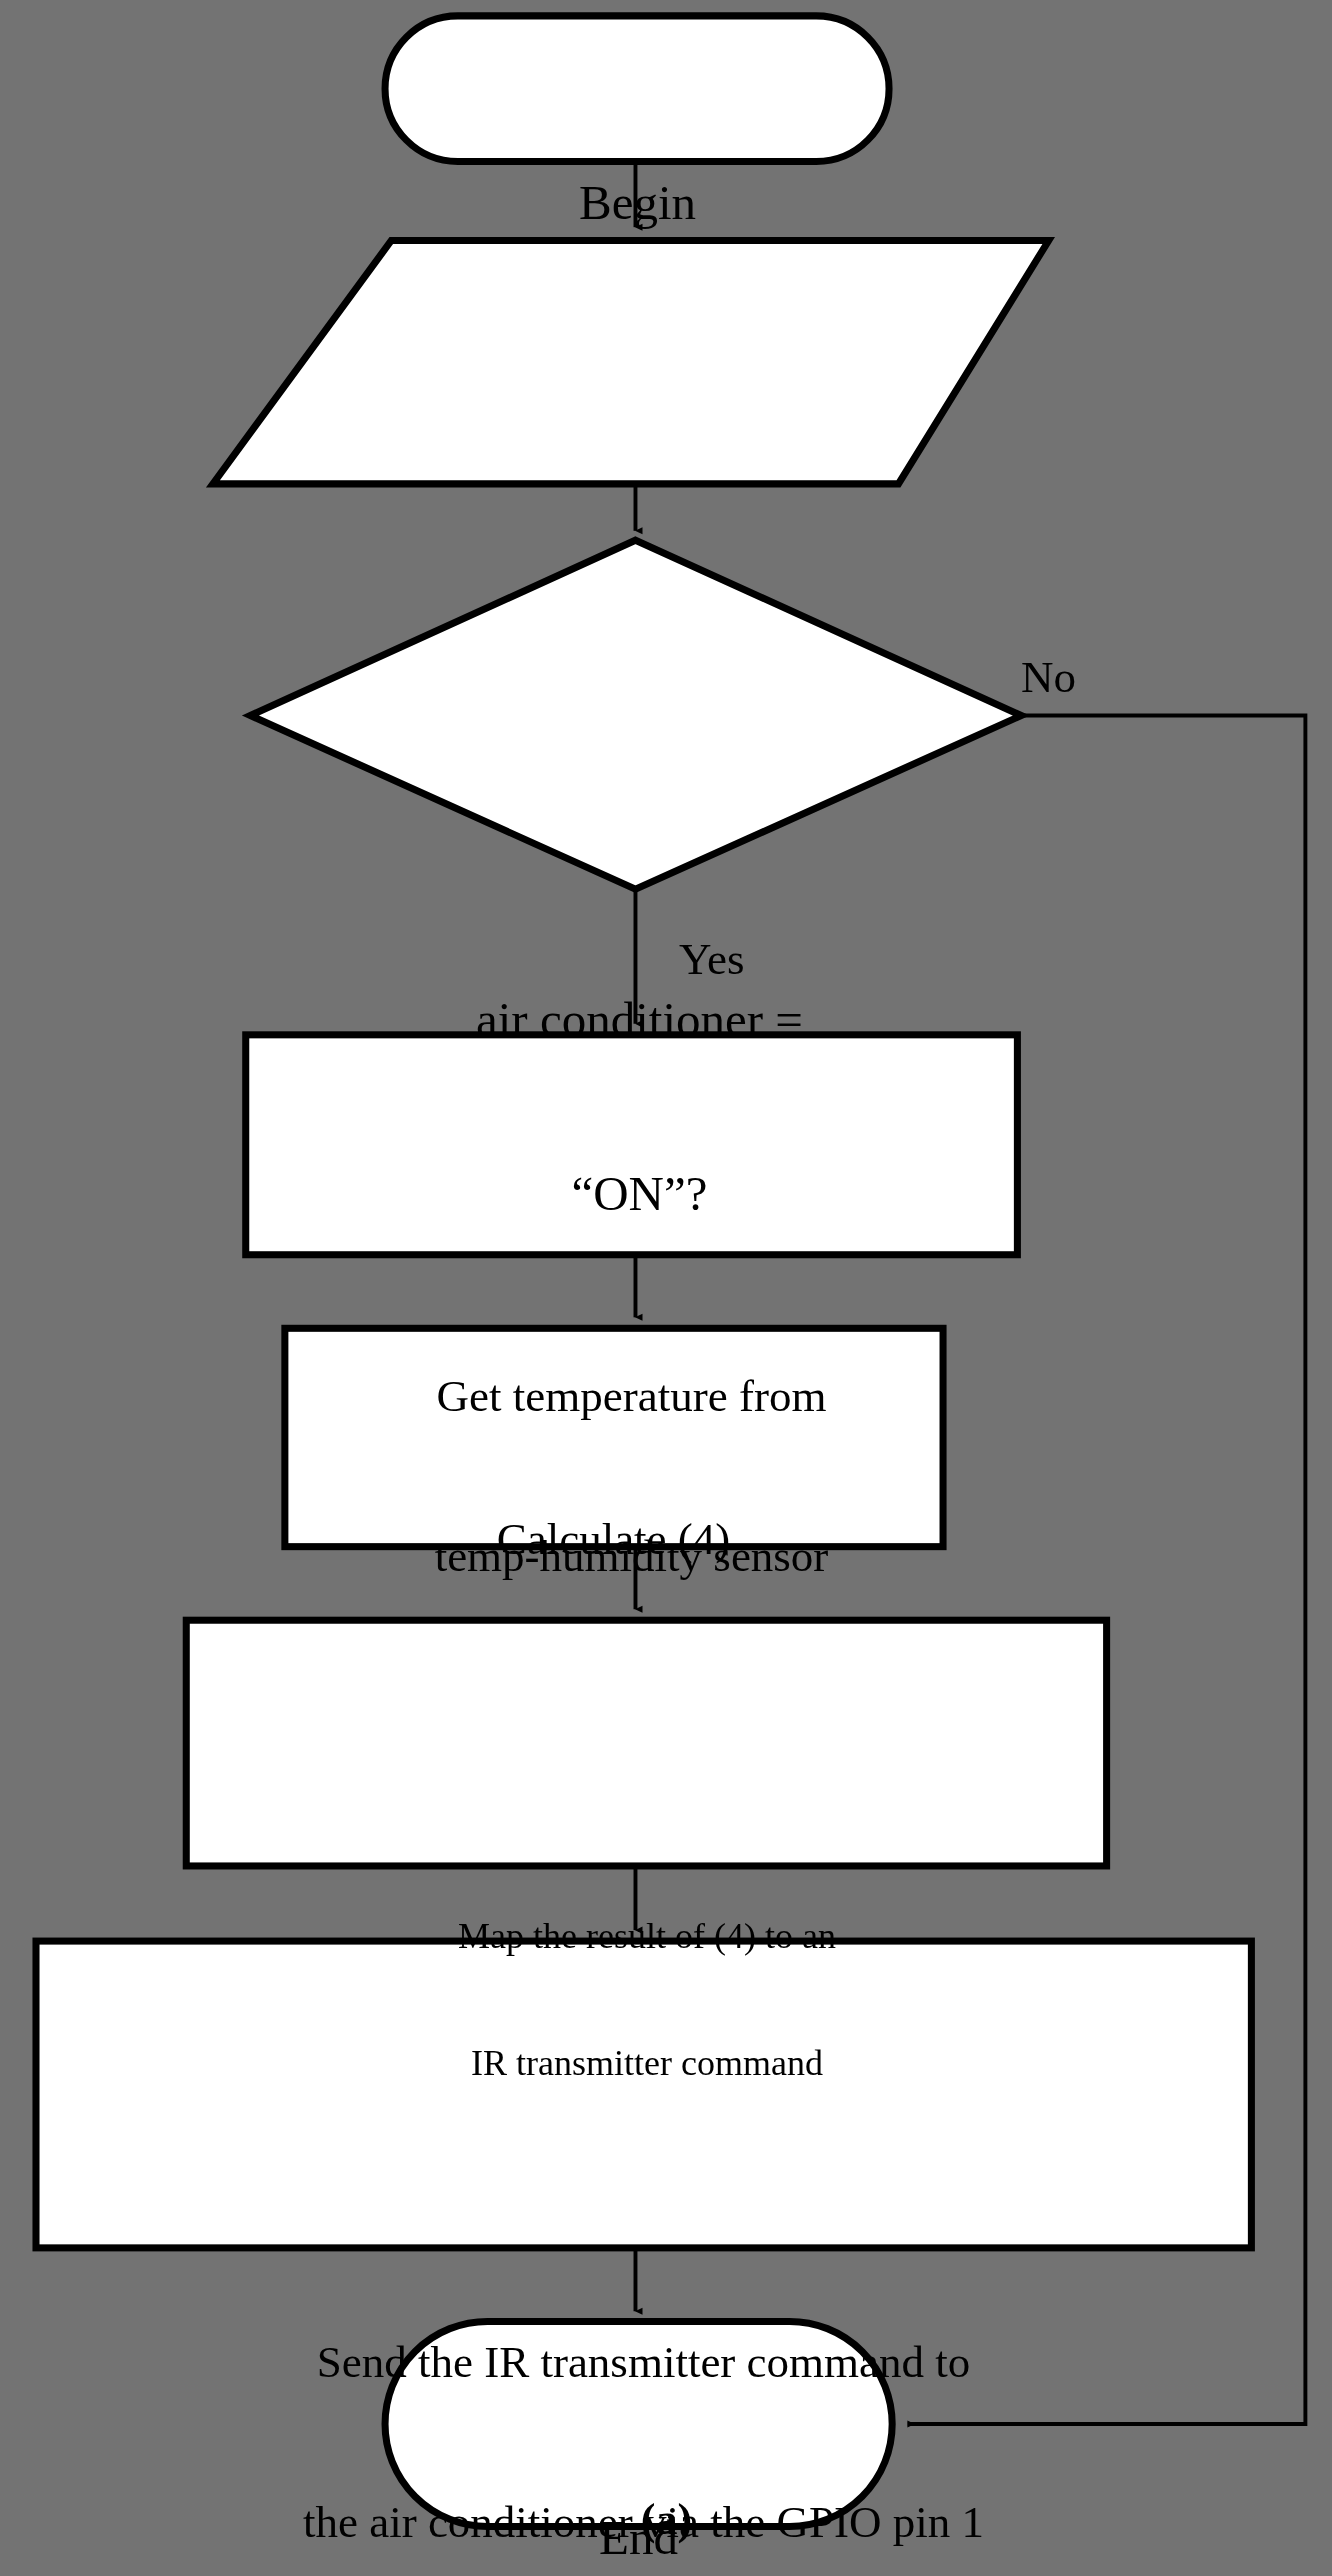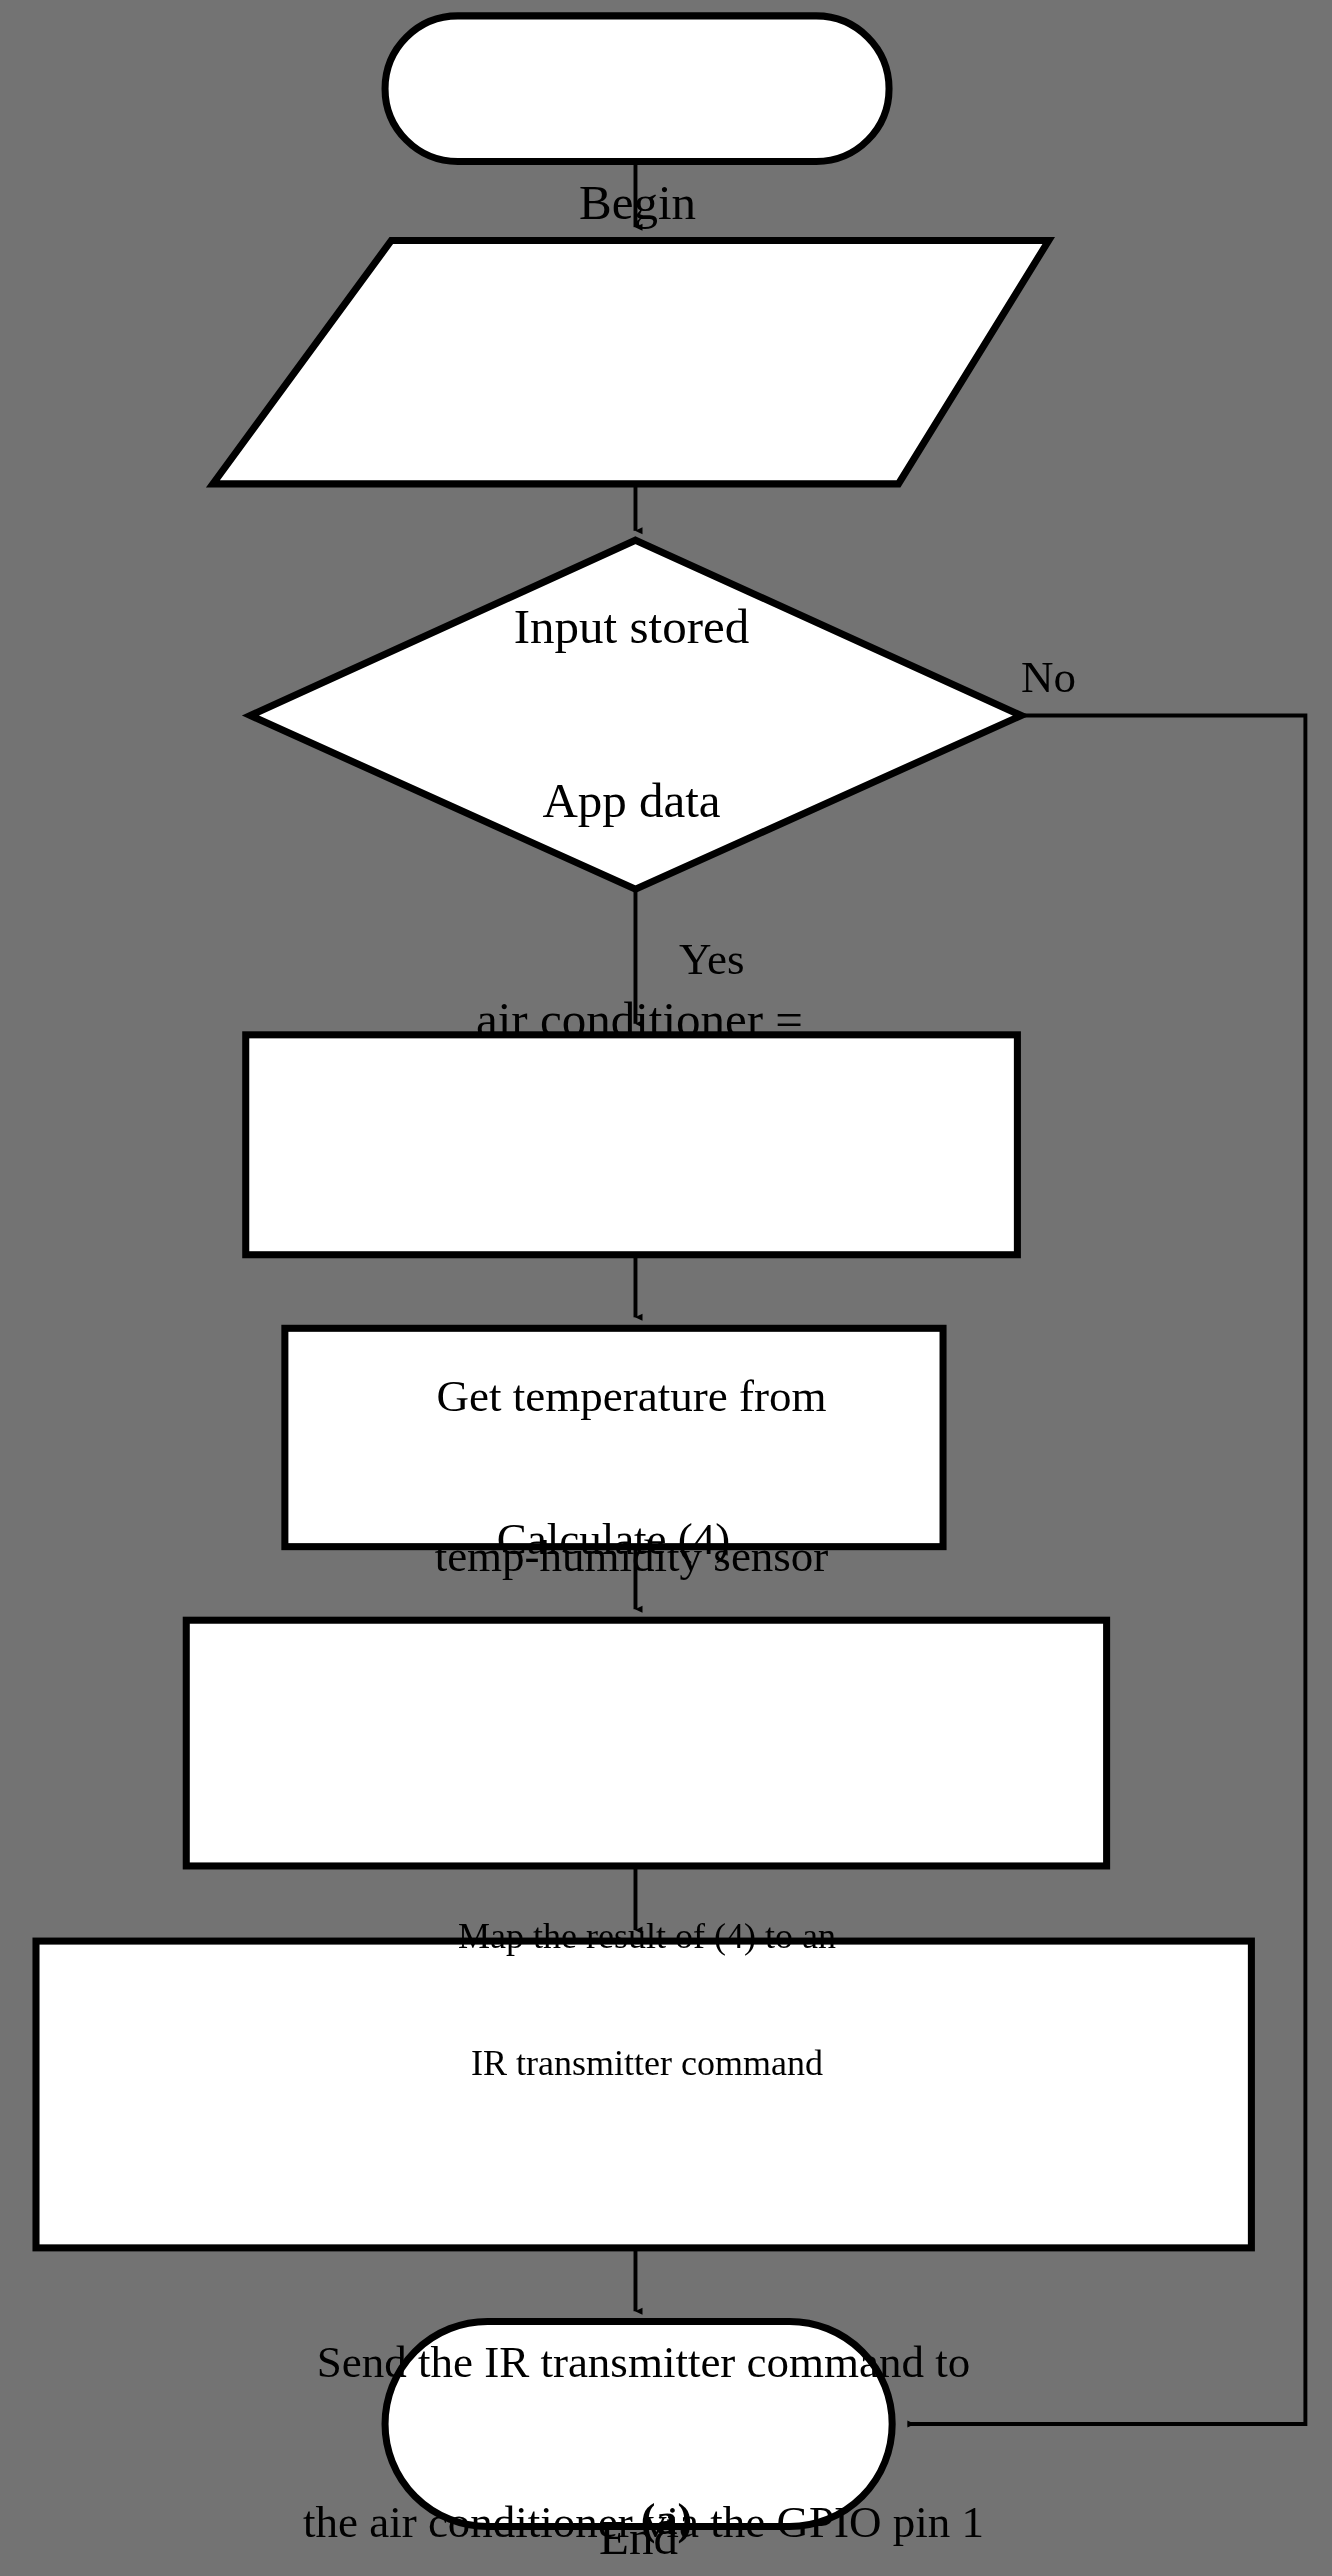--- a/index.html
+++ b/index.html
@@ -117,30 +117,25 @@
 
     <line x1="812" y1="2872" x2="812" y2="2953" stroke="#000000" stroke-width="5" marker-end="url(#arrowDown)"></line>
 
     <rect x="492" y="2966" width="648" height="262" rx="131" ry="131" fill="#ffffff" stroke="#000000" stroke-width="9"></rect>
   </svg>
 
   <div class="node-label t-begin">
     <span>Begin</span>
   </div>
 
-  <div class="node-label t-io">
-    <span>
-      <span style="display:block">Input stored</span>
-      <span style="display:block">App data</span>
-    </span>
-  </div>
 
   <div class="node-label t-decision">
     <span>
       <span style="display:block">air conditioner =</span>
+      <span style="display:block">“ON”?</span>
     </span>
   </div>
 
   <div class="node-label t-p1">
     <span>
       <span style="display:block">Get temperature from</span>
       <span style="display:block">temp-humidity sensor</span>
     </span>
   </div>
 

